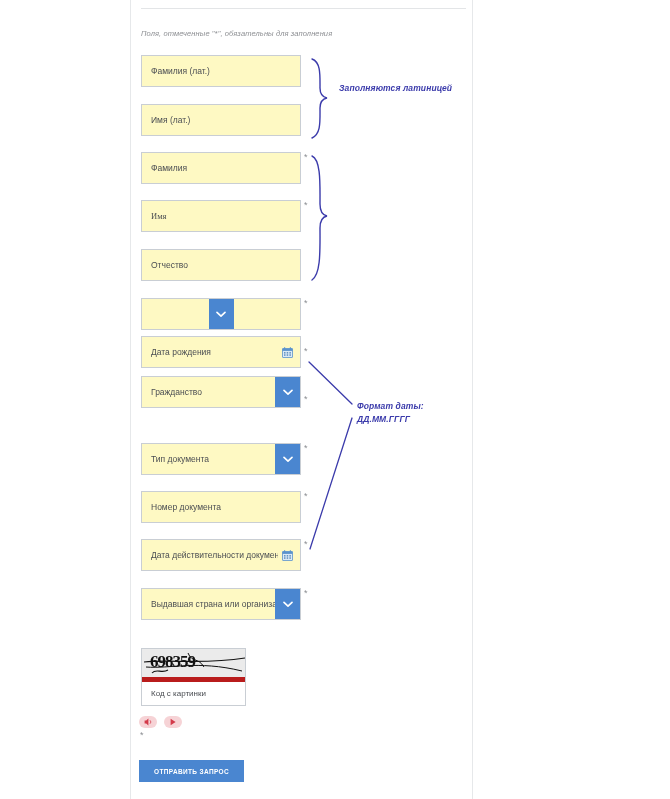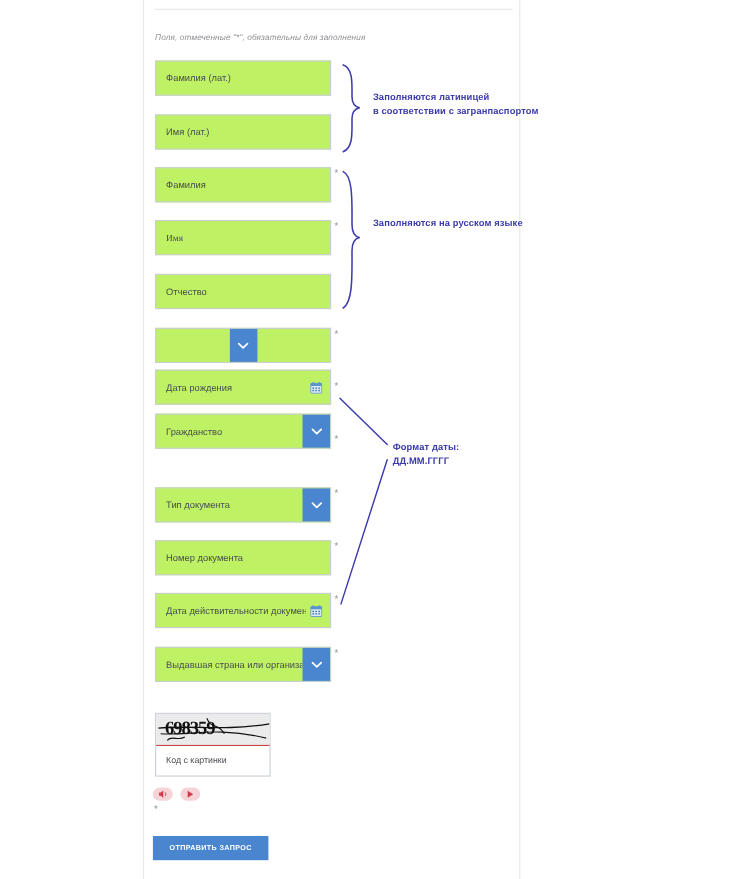--- a/index.html
+++ b/index.html
@@ -50,21 +50,21 @@
     white-space: nowrap;
   }
 
   
   .field {
     position: absolute;
     left: 141px;
     width: 160px;
     height: 32px;
     border: 1px solid #c9ced4;
-    background: #bef264;
+    background: #fef9c3;
     display: flex;
     align-items: center;
   }
   .field .ph {
     flex: 1 1 auto;
     padding-left: 9px;
     font-size: 8.5px;
     color: #4a4d52;
     white-space: nowrap;
     overflow: hidden;
@@ -107,20 +107,21 @@
   #annot {
     position: absolute;
     left: 0; top: 0;
     width: 670px; height: 799px;
     pointer-events: none;
   }
   .note {
     position: absolute;
     color: #3b3bab;
     font-size: 8.5px;
+    font-style: italic;
     font-weight: bold;
     line-height: 1.55;
     white-space: nowrap;
     letter-spacing: .1px;
   }
 
   
   #captcha-box {
     position: absolute;
     left: 141px;
@@ -140,21 +141,21 @@
     left: 8px;
     top: 3px;
     font-family: "Liberation Serif", "DejaVu Serif", serif;
     font-size: 17px;
     font-weight: bold;
     color: #111;
     letter-spacing: -1px;
   }
   #captcha-input {
     height: 28px;
-    border-top: 1px solid #b91c1c;
+    border-top: 5px solid #b91c1c;
     display: flex;
     align-items: center;
   }
   #captcha-input .ph {
     padding-left: 9px;
     font-size: 8px;
     color: #4a4d52;
   }
 
   .audio-btn {
@@ -313,25 +314,23 @@
     <path fill="none" stroke="#3b3bab" stroke-width="1.4" stroke-linecap="round" d="M312 156 C321 160 320 184 320 204 C320 211 322 215 327 216
              C322 217 320 221 320 228 C320 250 321 274 312 280"></path>
 
     <path fill="none" stroke="#3b3bab" stroke-width="1.3" stroke-linecap="round" d="M309 362 L352 404"></path>
 
     <path fill="none" stroke="#3b3bab" stroke-width="1.3" stroke-linecap="round" d="M310 549 L352 418"></path>
   </svg>
 
   <div class="note" style="left:339px; top:82px;">
     <div>Заполняются латиницей</div>
-    <div>в соответствии с загранпаспортом</div>
   </div>
 
   <div class="note" style="left:339px; top:196px;">
-    <div>Заполняются на русском языке</div>
   </div>
 
   <div class="note" style="left:357px; top:400px;">
     <div>Формат даты:</div>
     <div>ДД.ММ.ГГГГ</div>
   </div>
 
   <div id="captcha-box">
     <div id="captcha-img">
       <span id="captcha-code">698359</span>

